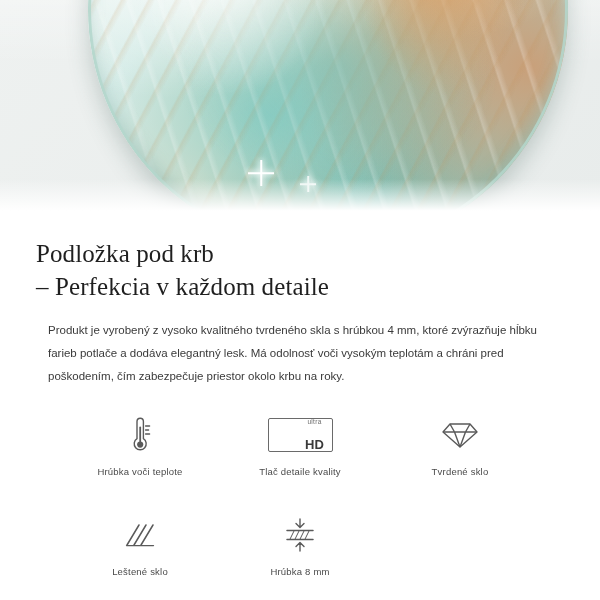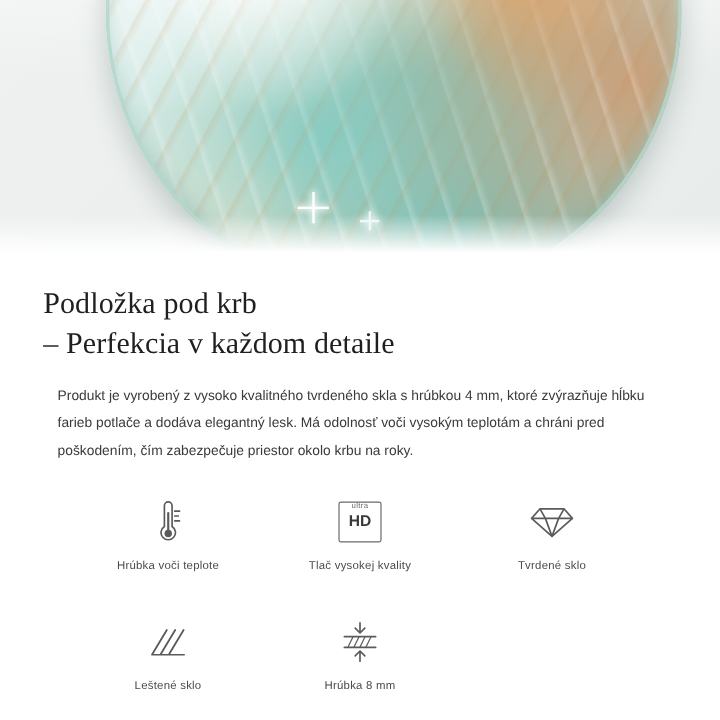--- a/index.html
+++ b/index.html
@@ -172,22 +172,23 @@
     letter-spacing: 0.2px;
   }
   .hd-badge {
     width: 34px;
     height: 32px;
     border: 1.6px solid #6a6a6a;
     border-radius: 2px;
     display: flex;
     flex-direction: column;
     align-items: center;
-    justify-content: flex-start;
+    justify-content: space-between;
     line-height: 1;
+    padding-left: 29px;
   }
   .hd-badge .u {
     font-size: 6.5px;
     letter-spacing: 0.3px;
     color: #6a6a6a;
     margin-bottom: 1px;
   }
   .hd-badge .hd {
     font-size: 13px;
     font-weight: bold;
@@ -232,21 +233,21 @@
         <div class="feature-label">Hrúbka voči teplote</div>
       </div>
 
       <div class="feature">
         <div class="feature-icon">
           <div class="hd-badge">
             <span class="u">ultra</span>
             <span class="hd">HD</span>
           </div>
         </div>
-        <div class="feature-label">Tlač vysokej kvality</div>
+        <div class="feature-label">Tlač detaile kvality</div>
       </div>
 
 
       <div class="feature">
         <div class="feature-icon">
           <svg width="38" height="34" viewBox="0 0 38 34" fill="none" stroke="#5a5a5a" stroke-width="1.4" stroke-linejoin="round">
             <path d="M9 6h20l7 8-17 15L2 14z"></path>
             <path d="M2 14h34M9 6l4.5 8L19 29M29 6l-4.5 8L19 29M13.5 14h11"></path>
           </svg>
         </div>

